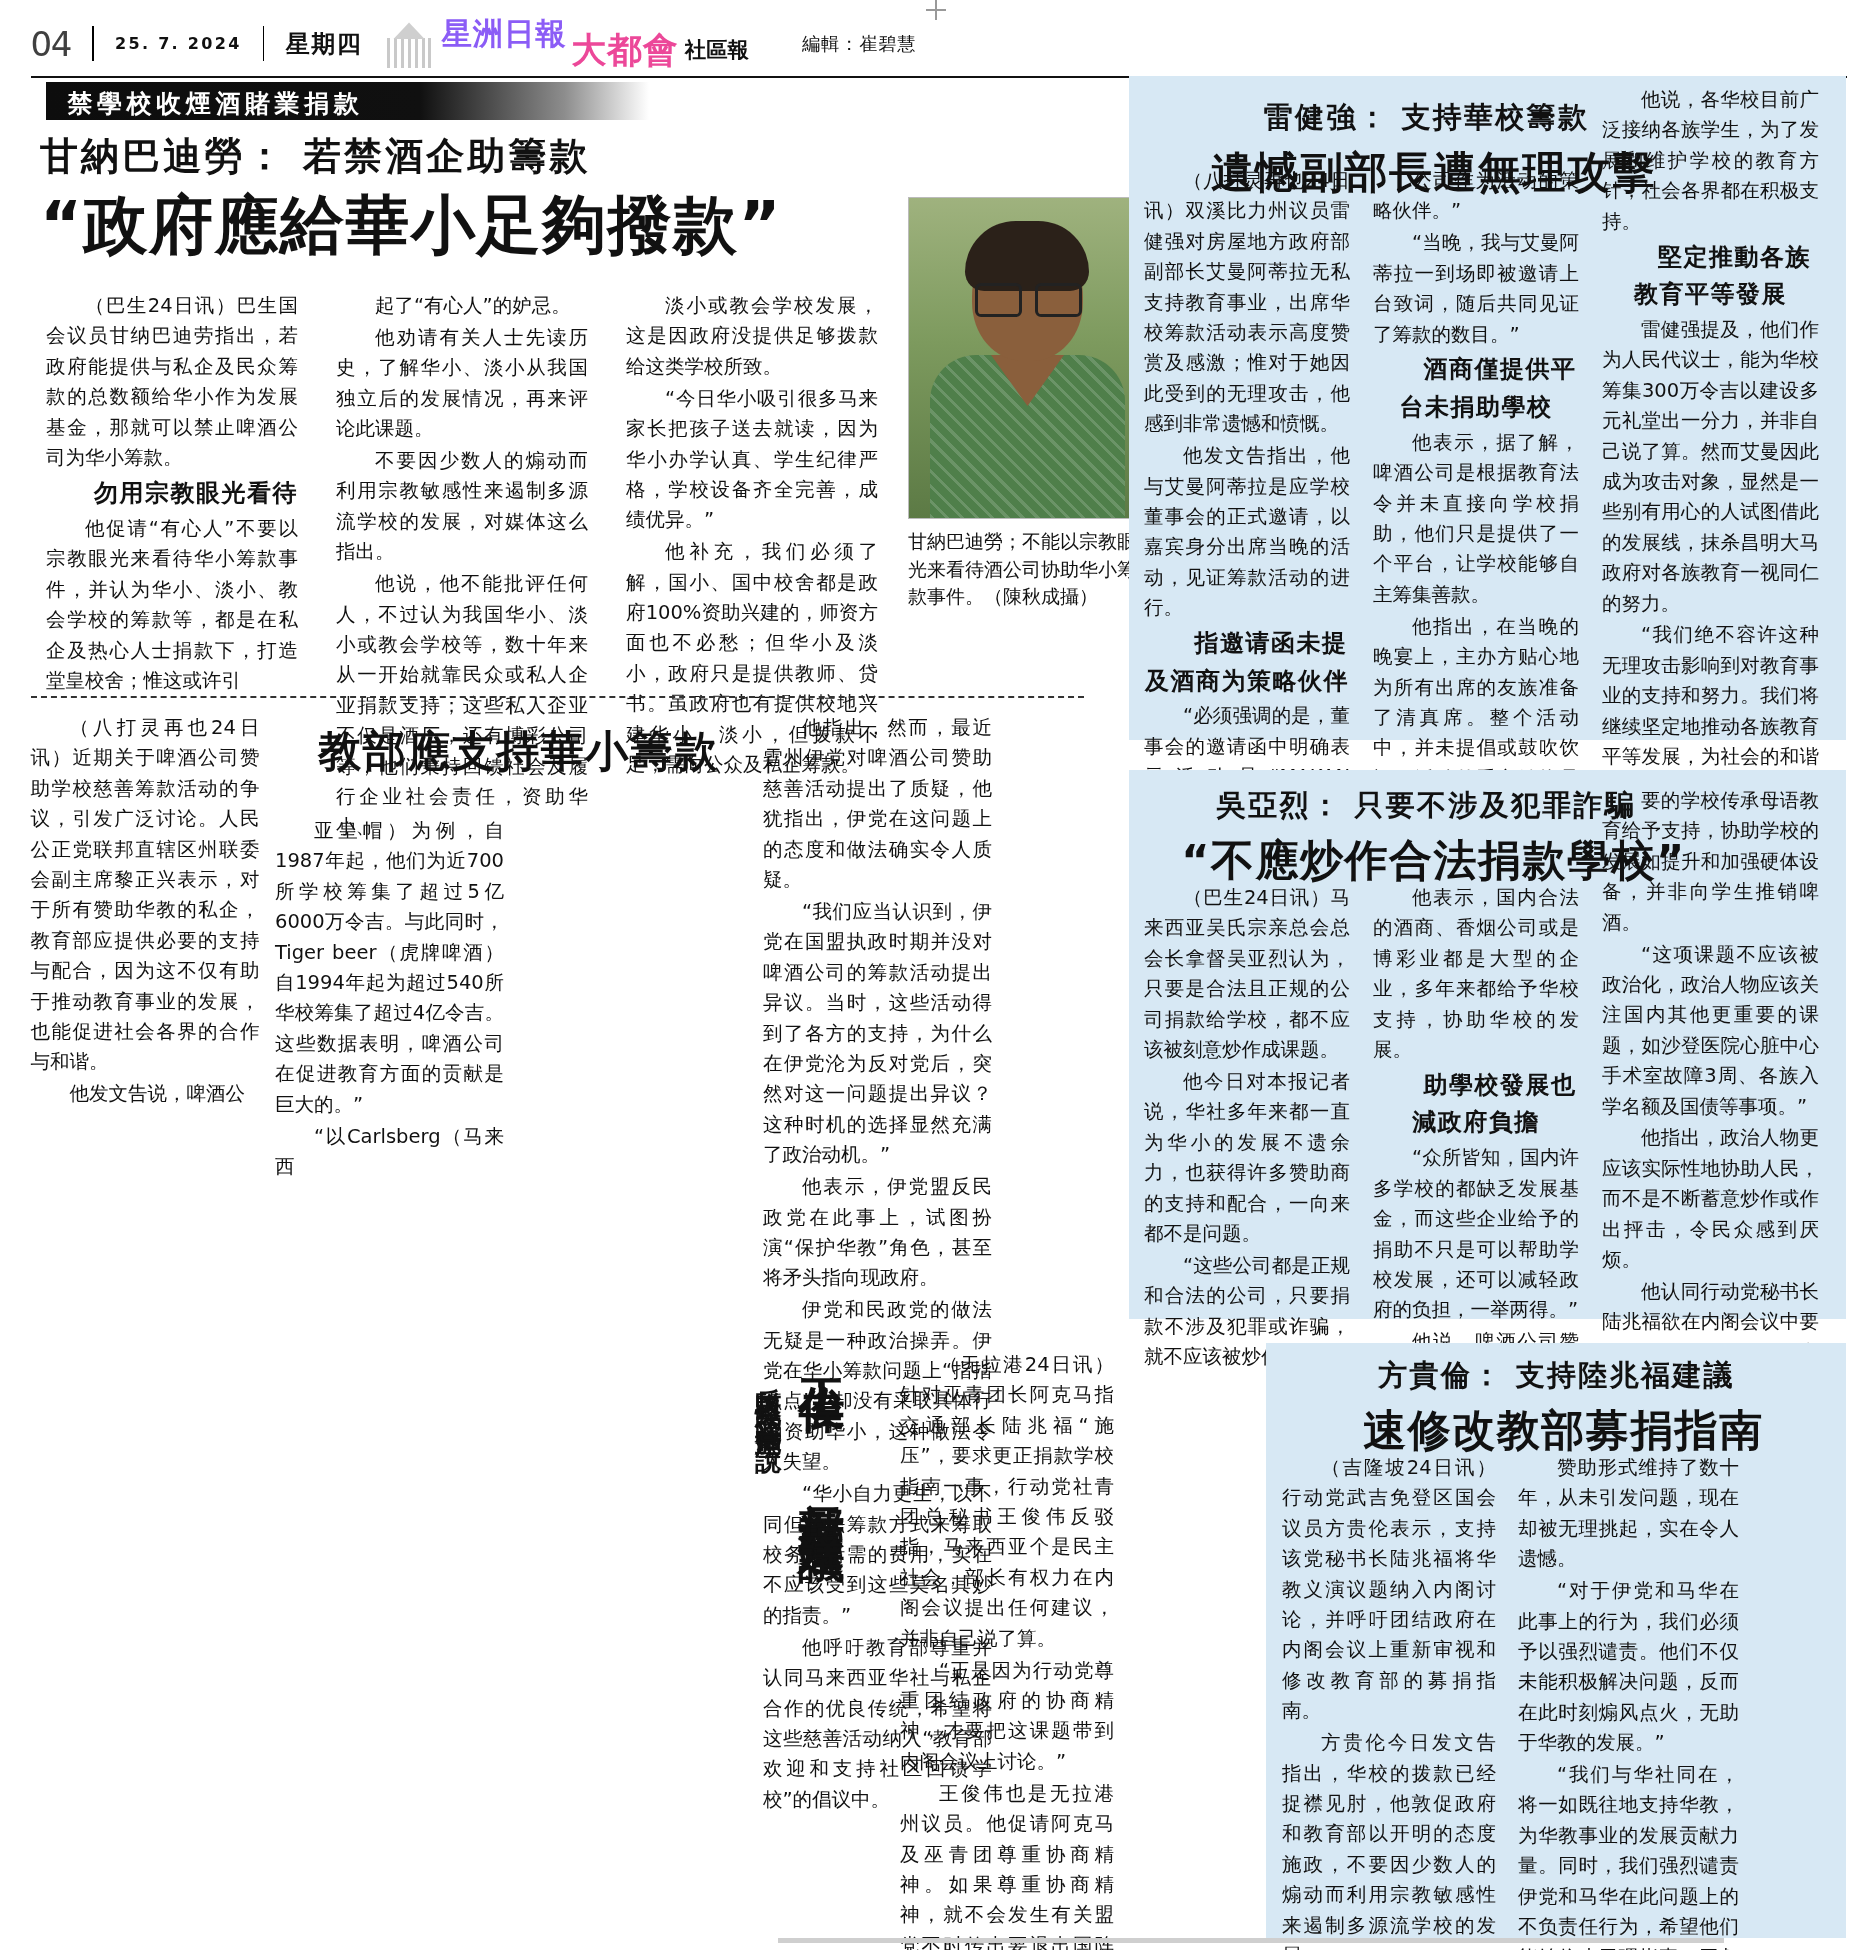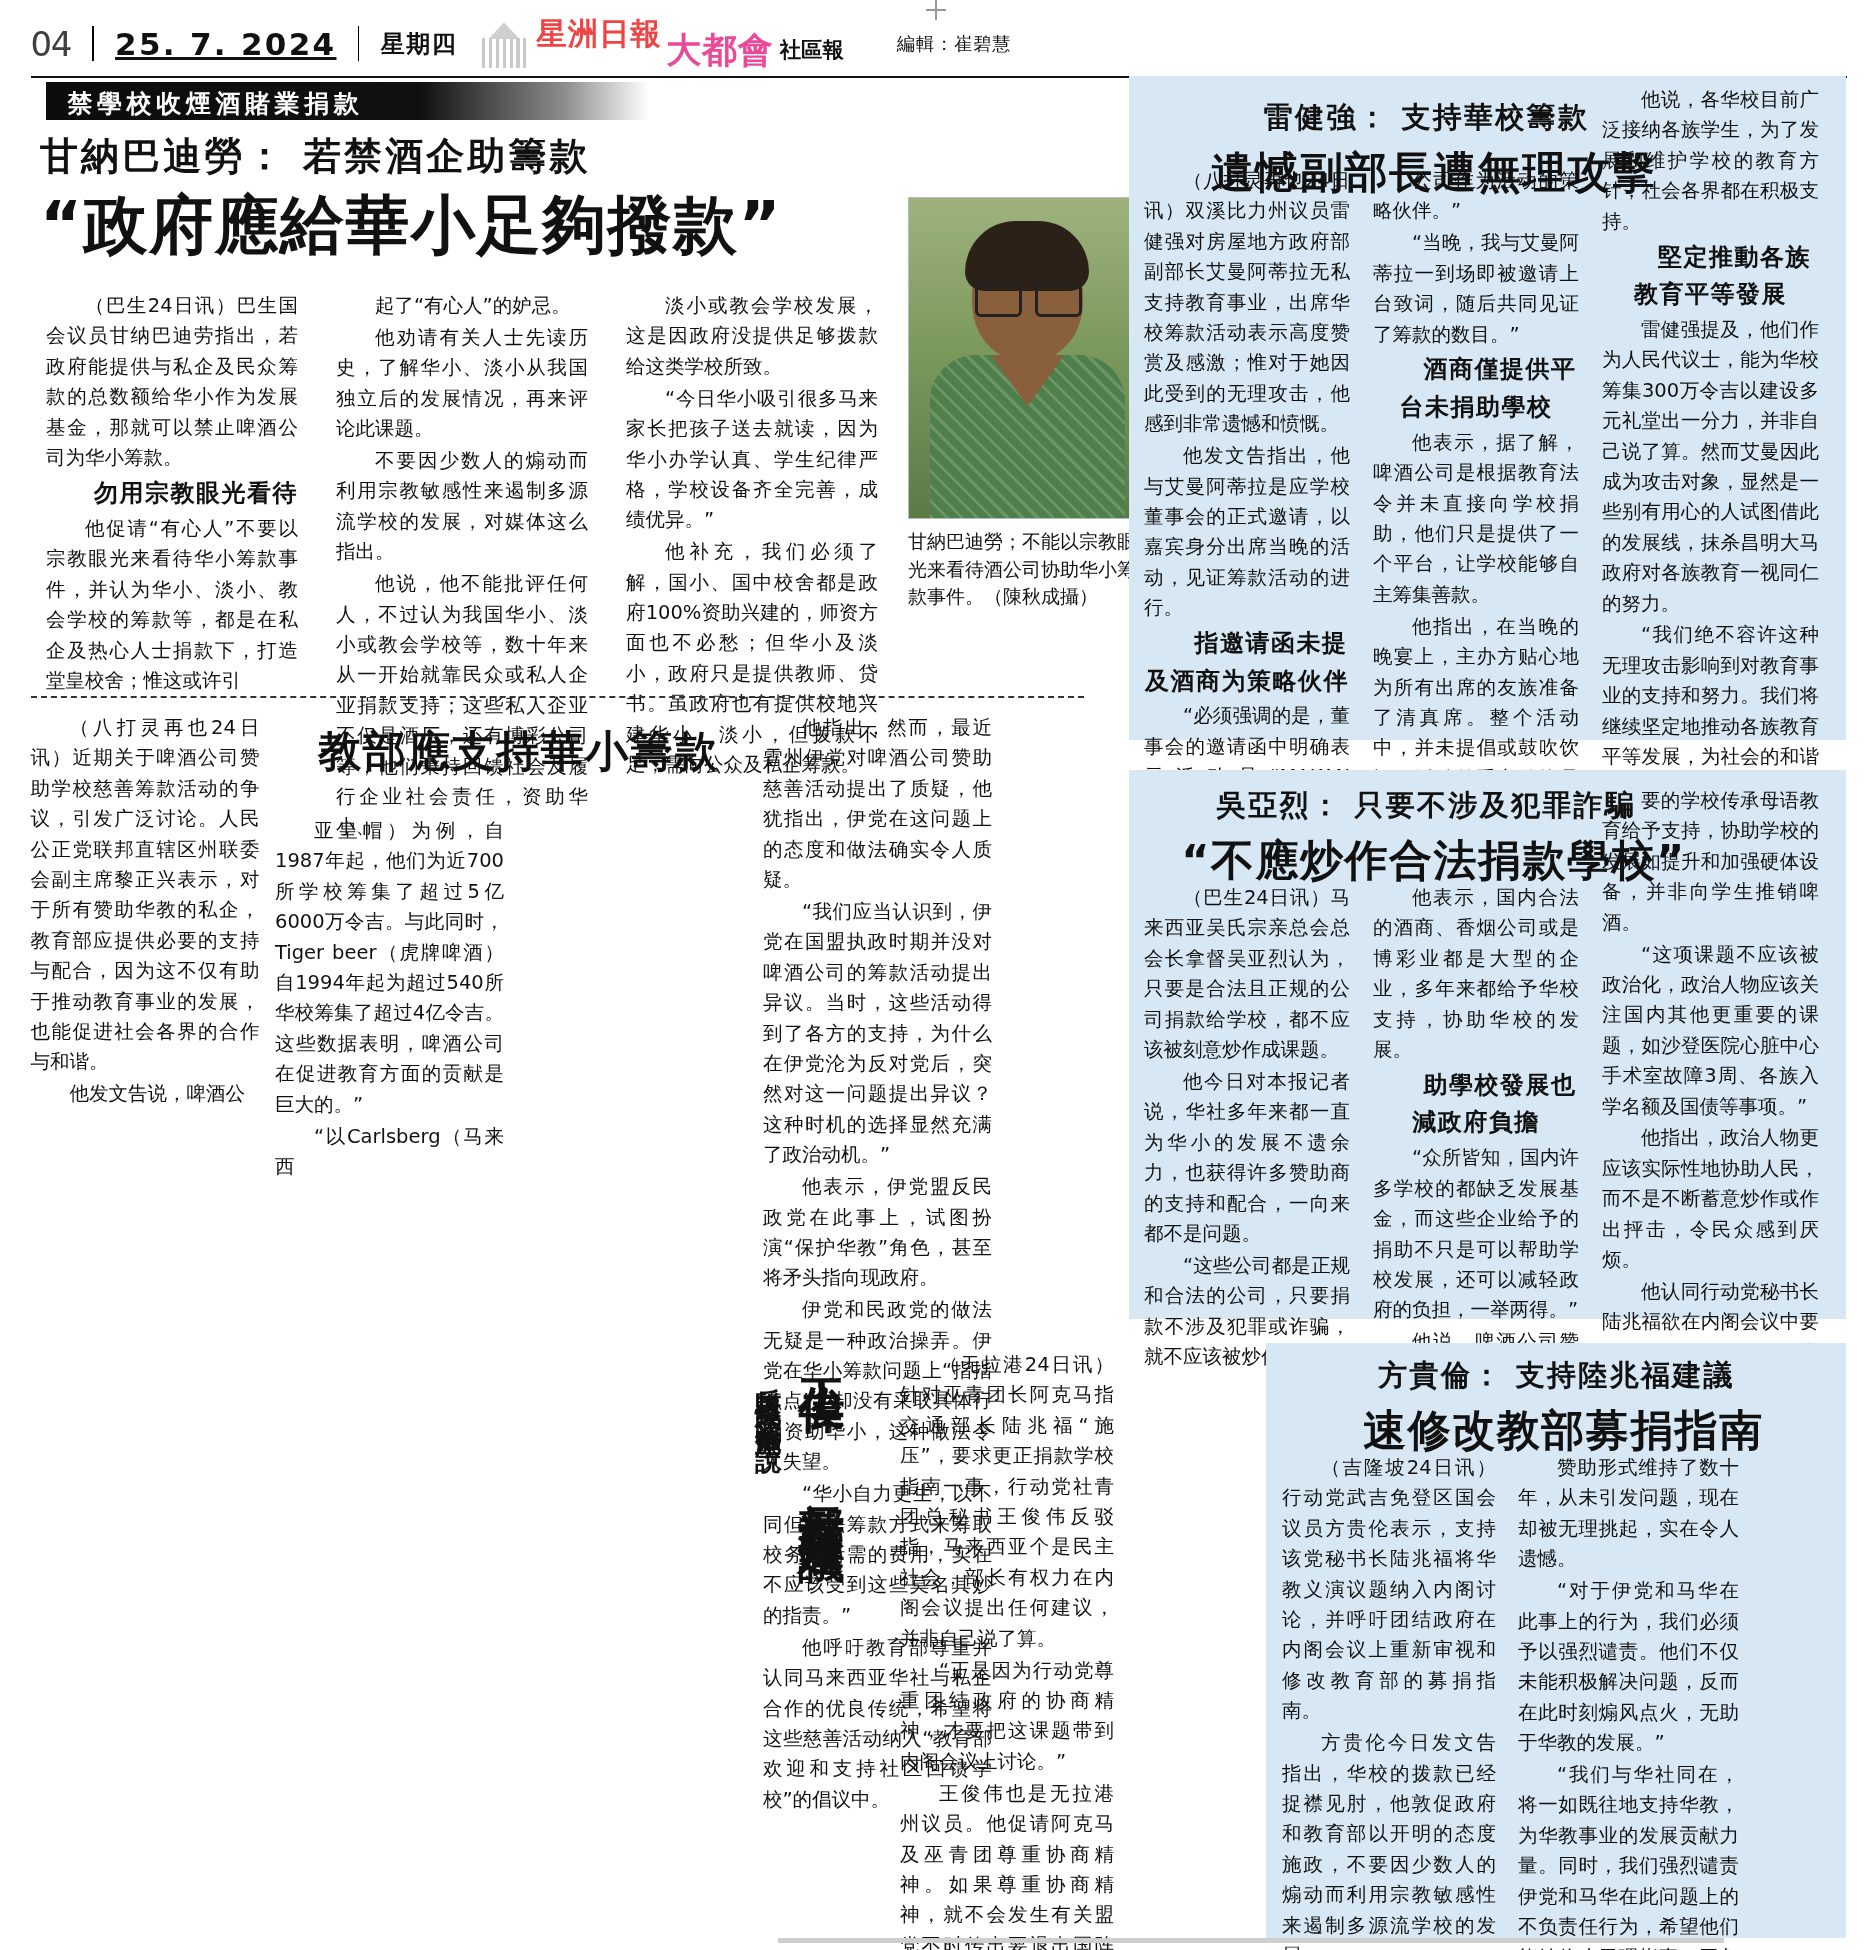--- a/index.html
+++ b/index.html
@@ -8,29 +8,29 @@
     font-family:"DejaVu Sans","Liberation Sans",sans-serif;
     color:#111;
     -webkit-font-smoothing:antialiased;
   }
   .page{position:relative;width:1871px;height:1951px;background:#fff;overflow:hidden;}
 
   
   .masthead{position:absolute;left:30.5px;top:13.7px;width:1816px;height:60px;display:flex;align-items:center;}
   .folio{font-size:34px;font-weight:normal;letter-spacing:-1.5px;line-height:1;color:#404040;font-family:"DejaVu Sans",sans-serif;}
   .mh-rule{width:1.5px;height:35px;background:#000;margin:0 21.4px;}
-  .mh-date{font-size:31px;letter-spacing:2.3px;font-weight:bold;color:#111;text-decoration:underline;}
+  .mh-date{font-size:16px;letter-spacing:2.3px;font-weight:bold;color:#111;}
   .mh-day{font-size:24px;letter-spacing:1.5px;font-weight:bold;color:#111;}
   .mh-logo{display:flex;align-items:flex-end;margin-left:20px;}
   .logo-temple{width:53px;height:47px;position:relative;margin-right:6.1px;}
   .logo-temple:before{content:"";position:absolute;left:4.6px;bottom:0;width:44px;height:30.5px;
     background:repeating-linear-gradient(90deg,#c9c9c9 0 3.1px,transparent 3.1px 6.9px);}
   .logo-temple:after{content:"";position:absolute;left:10.7px;bottom:29px;width:32px;height:17px;
     background:#cfcfcf;clip-path:polygon(50% 0,100% 100%,0 100%);}
-  .logo-sin{color:#ef4444;font-size:30.5px;font-weight:bold;letter-spacing:0.8px;line-height:1;margin-bottom:19px;}
+  .logo-sin{color:#8b5cf6;font-size:30.5px;font-weight:bold;letter-spacing:0.8px;line-height:1;margin-bottom:19px;}
   .logo-metro{color:#ec4899;font-size:35px;font-weight:bold;letter-spacing:0.8px;line-height:1;margin:0 6.1px 0 4.6px;}
   .logo-comm{font-size:21.4px;font-weight:bold;color:#111;margin-bottom:4.6px;}
   .mh-editor{font-size:18.3px;color:#111;margin-left:53px;letter-spacing:0.8px;}
 
   
   .kicker{position:absolute;left:46px;top:82px;width:603px;height:38px;
     background:linear-gradient(90deg,#0d0d0d 0%,#101010 62%,#8d8d8d 86%,#ffffff 100%);}
   .kicker span{display:block;color:#fff;font-size:25px;font-weight:bold;letter-spacing:4.6px;
     padding:5.3px 0 0 21.4px;}
 

